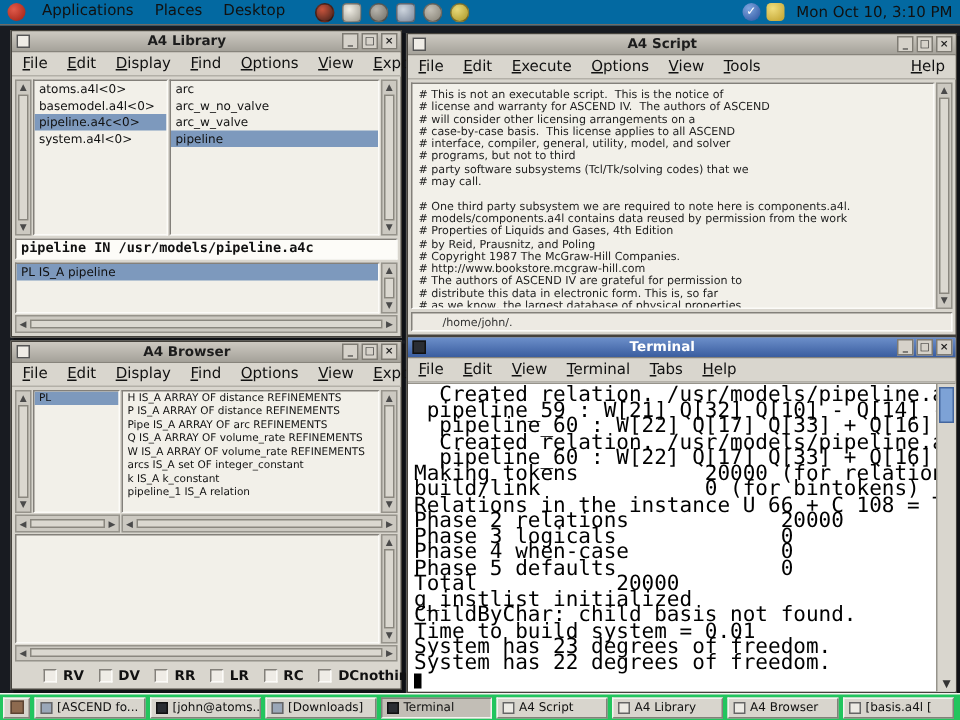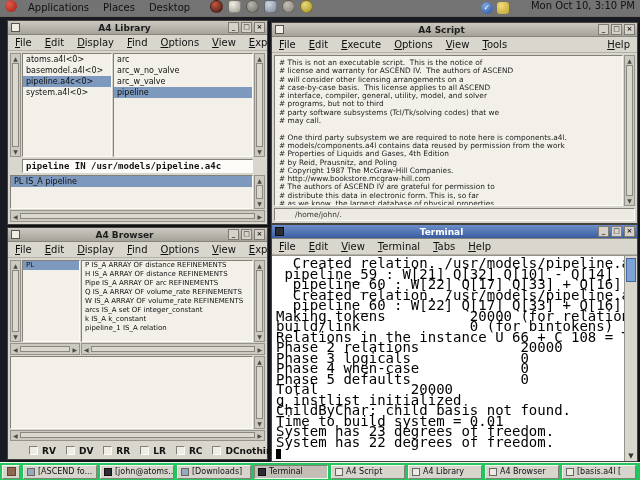--- a/index.html
+++ b/index.html
@@ -1,32 +1,32 @@
 <!DOCTYPE html>
 <html><head>
 <meta charset="utf-8">
 <style>
   * { margin:0; padding:0; box-sizing:border-box; }
   html,body { width:640px; height:480px; overflow:hidden; }
   body { position:relative; background:#181b21; font-family:"DejaVu Sans",sans-serif; color:#111; }
 
   
-  .panel-top { position:absolute; left:0; top:0; width:640px; height:17px; background:#737373;
-               border-bottom:1px solid #6f6c66; display:flex; gap:2px; padding:0 5px; font-size:10px; }
+  .panel-top { position:absolute; left:0; top:0; width:640px; height:17px; background:#0369a1;
+               border-bottom:1px solid #6f6c66; display:flex; align-items:center; gap:2px; padding:0 5px; font-size:10px; }
   .rh-icon { width:12px; height:12px; border-radius:50%; background:radial-gradient(circle at 35% 35%, #e05a4a, #9c1c10); margin-right:3px; flex:none; }
   .menu-word { padding:0 6px; line-height:16px; }
   .launchers { display:flex; gap:5px; margin-left:12px; }
   .launcher { width:13px; height:13px; border-radius:50%; border:1px solid rgba(0,0,0,.35); flex:none; }
   .l1{background:radial-gradient(circle at 35% 30%,#c9553d,#3a1d18);} .l2{background:radial-gradient(circle at 35% 30%,#f2efe6,#9d9a90);border-radius:3px;}
   .l3{background:radial-gradient(circle at 35% 30%,#b9b6ae,#6e6b63);} .l4{background:radial-gradient(circle at 35% 30%,#cfd6df,#7c8799);border-radius:3px;}
   .l5{background:radial-gradient(circle at 35% 30%,#c4c0b6,#847f73);} .l6{background:radial-gradient(circle at 35% 30%,#e8da7a,#a99423);}
   .tray { margin-left:auto; display:flex; align-items:center; gap:4px; }
   .tray-blue { width:12px; height:12px; border-radius:50%; background:radial-gradient(circle at 35% 30%,#7fa6e0,#28509c); color:#fff; font-size:8px; line-height:12px; text-align:center; }
   .tray-yellow { width:12px; height:12px; border-radius:3px; background:radial-gradient(circle at 35% 30%,#f0dd7d,#bfa02c); }
-  .clock { margin-left:20px; font-size:10px; white-space:nowrap; }
+  .clock { margin-left:6px; font-size:10px; white-space:nowrap; }
 
   
   .win { position:absolute; border:1px solid #45423c; background:#d9d6ce; box-shadow:2px 2px 0 rgba(0,0,0,.35); display:flex; flex-direction:column; }
   .tbar { height:14px; flex:none; display:flex; align-items:center; padding:1px 2px;
           background:linear-gradient(180deg,#cdc9c1,#a5a29a); border-bottom:1px solid #87847c; font-size:9px; font-weight:bold; color:#1d1d1d; }
   .tbar.active { background:linear-gradient(180deg,#6c8fca,#3a5d9f); color:#fff; }
   .ticon { width:9px; height:9px; border:1px solid #555; background:#efece6; margin:0 3px 0 1px; flex:none; }
   .ticon.dark { background:#2a2d33; border-color:#111; }
   .ttl { flex:1; text-align:center; white-space:nowrap; overflow:hidden; }
   .wbtn { width:11px; height:11px; margin-left:2px; flex:none; background:#d6d2ca; border:1px solid #7e7b73;
@@ -46,21 +46,21 @@
   .hscroll { height:12px; background:#ccc9c1; border:1px solid #96938b; display:flex; align-items:center;
              justify-content:space-between; font-size:6px; color:#4a4a4a; padding:0 2px; }
   .hthumb { flex:1; height:6px; margin:0 2px; background:#dbd8d0; border:1px solid #8a877f; }
 
   
   .win-library { left:7px; top:20px; width:261px; height:205px; }
   .lib-lists { display:flex; height:107px; margin:2px 2px 1px 2px; gap:1px; }
   .list { overflow:hidden; }
   .lib-files { width:90px; }
   .lib-models { flex:1; }
-  .lib-status { height:14px; margin:1px 14px; background:#fdfcf8; border:1px solid; border-color:#83807a #fcfbf8 #fcfbf8 #83807a;
+  .lib-status { height:14px; margin:1px 2px; background:#fdfcf8; border:1px solid; border-color:#83807a #fcfbf8 #fcfbf8 #83807a;
                 font-family:"DejaVu Sans Mono",monospace; font-weight:bold; font-size:9px; line-height:12px; padding:0 3px; white-space:nowrap; }
   .lib-sims { display:flex; height:36px; margin:1px 2px; gap:1px; }
   .lib-simlist { flex:1; }
   .lib-hscroll { margin:0 2px 2px 2px; }
 
   
   .win-script { left:271px; top:22px; width:367px; height:202px; }
   .scr-body { display:flex; height:151px; margin:2px 2px 1px 2px; gap:1px; }
   .scr-pre { flex:1; font-family:"DejaVu Sans",sans-serif; font-size:7.4px; line-height:8.3px; padding:3px 4px;
              white-space:pre; overflow:hidden; color:#222; }
@@ -255,22 +255,22 @@
   <div class="brw-lists">
     <div class="vscroll">
         <span>▲</span>
         <div class="vthumb"></div>
         <span>▼</span>
       </div>
     <div class="list inset brw-tree">
       <div class="row sel">PL</div>
     </div>
     <div class="list inset brw-children">
+      <div class="row">H IS_A ARRAY OF distance REFINEMENTS</div>
       <div class="row">P IS_A ARRAY OF distance REFINEMENTS</div>
-      <div class="row">H IS_A ARRAY OF distance REFINEMENTS</div>
       <div class="row">Pipe IS_A ARRAY OF arc REFINEMENTS</div>
       <div class="row">Q IS_A ARRAY OF volume_rate REFINEMENTS</div>
       <div class="row">W IS_A ARRAY OF volume_rate REFINEMENTS</div>
       <div class="row">arcs IS_A set OF integer_constant</div>
       <div class="row">k IS_A k_constant</div>
       <div class="row">pipeline_1 IS_A relation</div>
     </div>
     <div class="vscroll">
         <span>▲</span>
         <div class="vthumb"></div>

